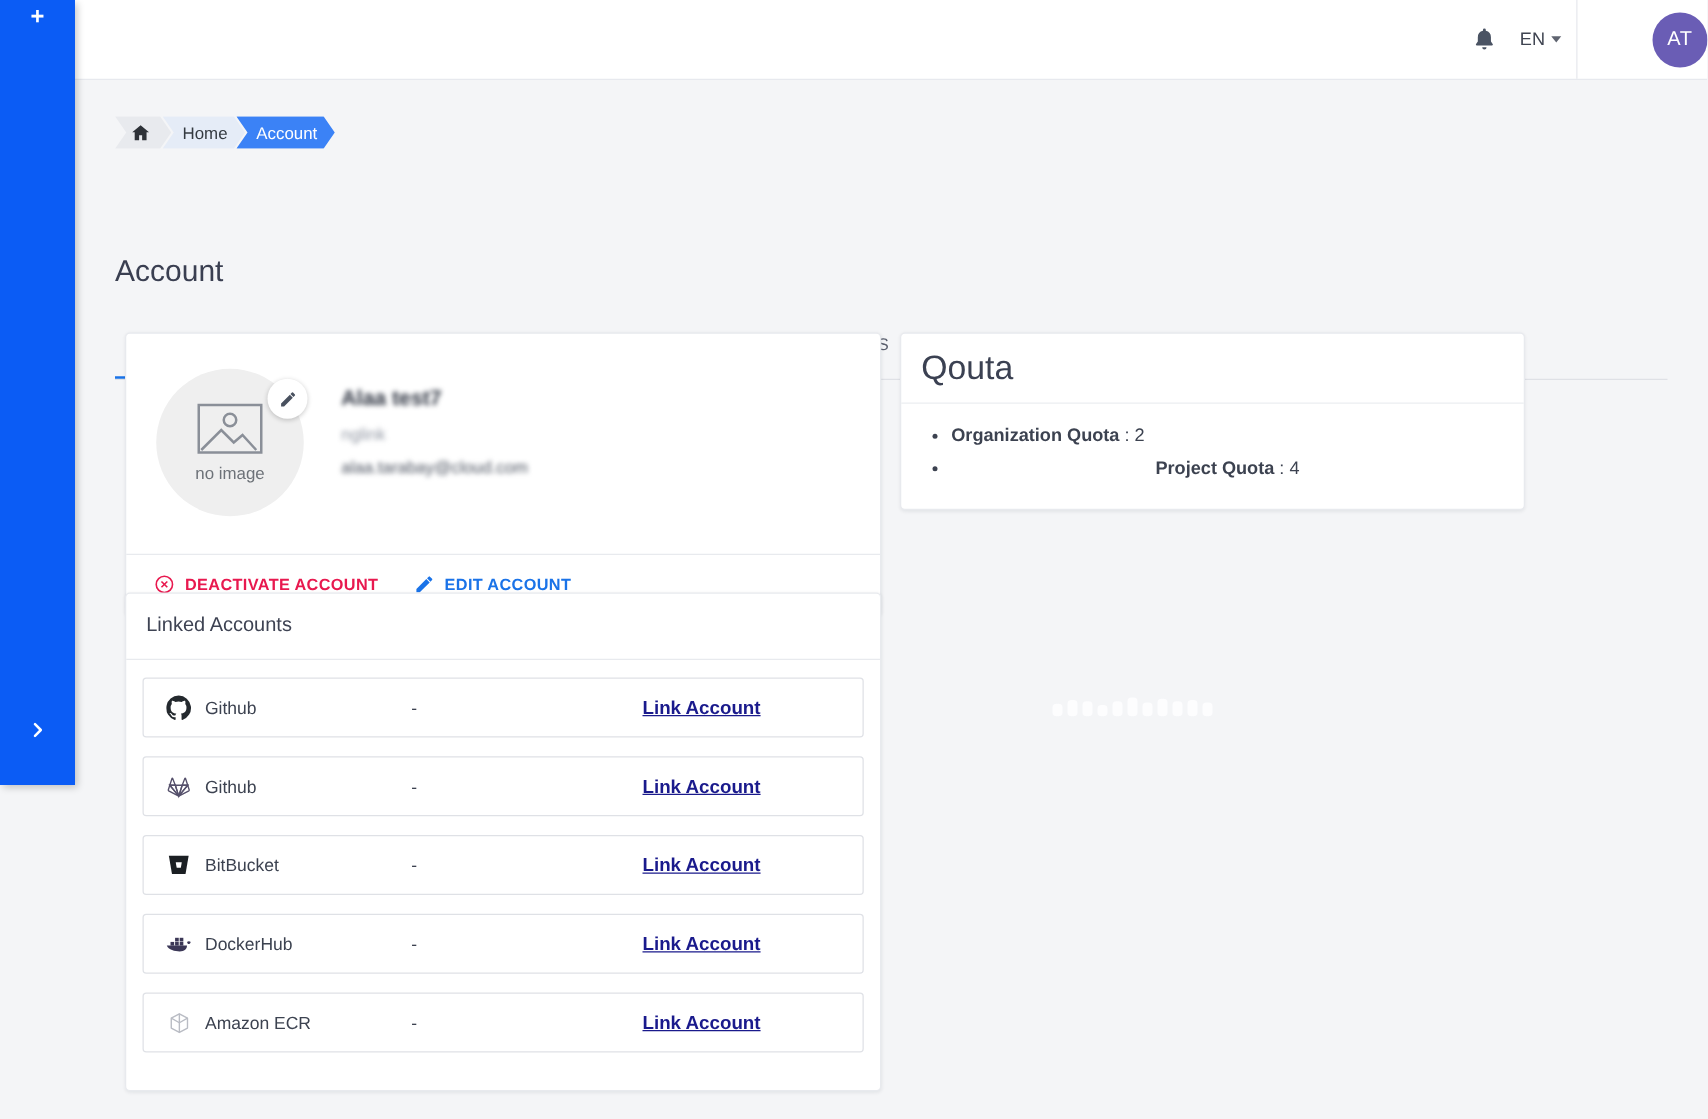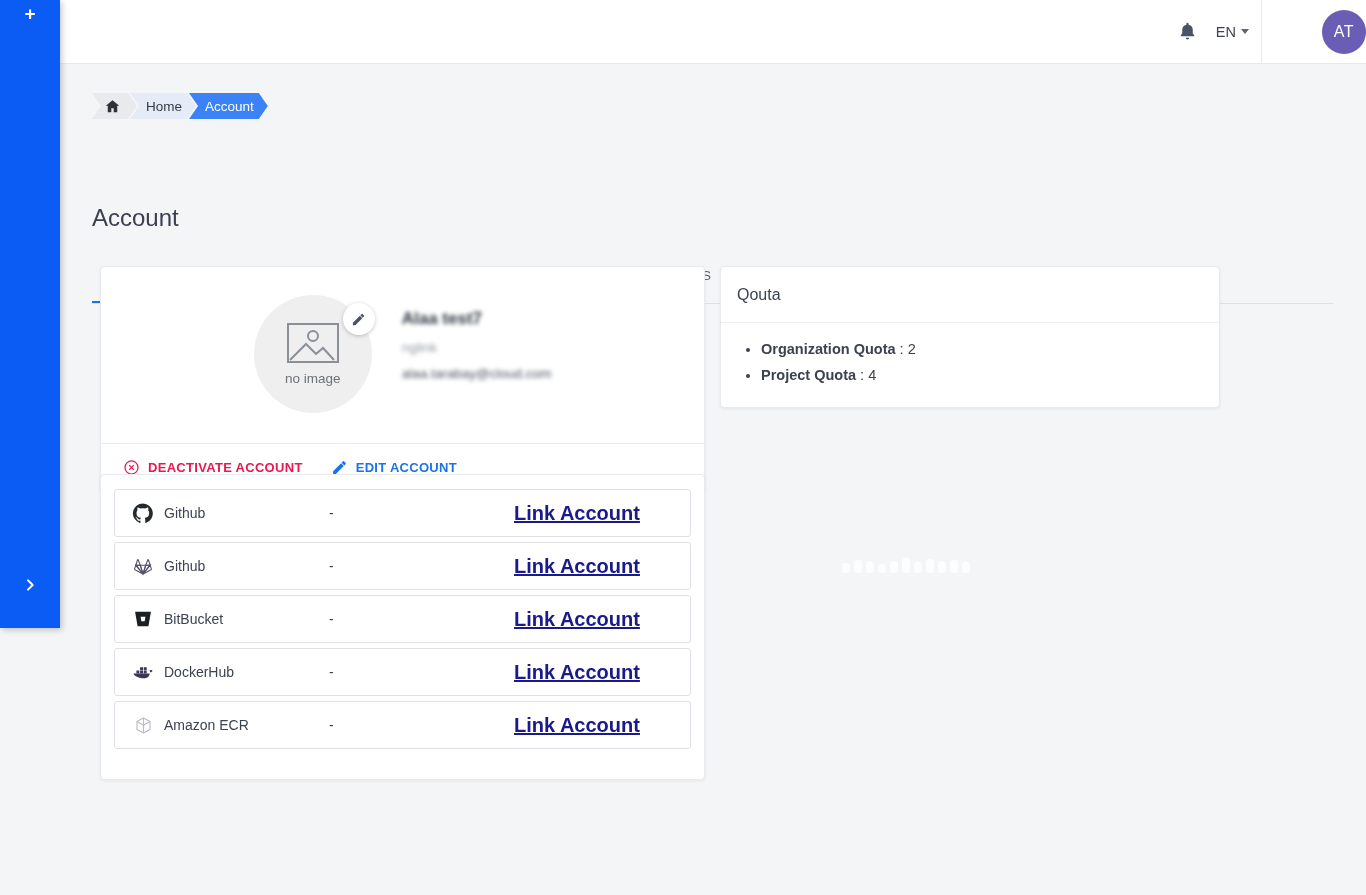--- a/index.html
+++ b/index.html
@@ -136,21 +136,21 @@
   }
 
   
   .card {
     background: #fff;
     border: 1px solid #e8eaee;
     border-radius: 4px;
     box-shadow: 0 1px 3px rgba(16,24,40,.07);
   }
   .profile-card { position: absolute; left: 40px; top: 190px; width: 605px; }
-  .profile-top { display: flex; padding: 28px 24px 30px 24px; justify-content: center; }
+  .profile-top { display: flex; padding: 28px 24px 30px 24px; }
 
   .pic-wrap { position: relative; width: 118px; height: 118px; flex: 0 0 auto; }
   .pic {
     width: 118px; height: 118px; border-radius: 50%;
     background: #efefef; color: #8a8f98;
     display: flex; flex-direction: column;
     align-items: center; justify-content: center; gap: 7px;
   }
   .pic-label { font-size: 13.5px; color: #6d7278; }
   .pic-edit {
@@ -185,40 +185,40 @@
   .linked-card { position: absolute; left: 40px; top: 398px; width: 605px; }
   .linked-head {
     height: 53px; display: flex; align-items: center;
     padding-left: 16px;
     border-bottom: 1px solid #e8eaee;
     font-size: 16px; color: #3e4353;
   }
   .linked-body { padding: 14px 13px 18px 13px; }
   .lrow {
     height: 48px; border: 1px solid #dfe1e6; border-radius: 3px;
-    margin-bottom: 5px; display: flex; align-items: center;
+    margin-bottom: 15px; display: flex; align-items: center;
     padding: 0 0 0 17px; background: #fff;
   }
   .lrow:last-child { margin-bottom: 12px; }
   .lrow-icon { width: 22px; height: 22px; display: flex; align-items: center; justify-content: center; flex: 0 0 auto; }
   .lrow-name { width: 165px; margin-left: 10px; font-size: 14px; color: #3c4250; }
   .lrow-val { width: 185px; font-size: 14px; color: #3c4250; }
   .lrow-link {
-    font-size: 20px; color: #1a1a8c; text-decoration: underline;
+    font-size: 15px; color: #1a1a8c; text-decoration: underline;
     cursor: pointer; font-weight: 600;
   }
 
   
   .quota-card { position: absolute; left: 660px; top: 190px; width: 500px; }
   .quota-head { height: 56px; display: flex; align-items: center; padding-left: 16px; border-bottom: 1px solid #eceef1; }
-  .quota-title { font-size: 16px; color: #3b4152; }
+  .quota-title { font-size: 27px; color: #3b4152; }
   .quota-body { padding: 18px 16px 8px 40px; }
   .quota-body ul { list-style: disc; }
   .quota-body li { font-size: 14.5px; color: #3c4250; margin-bottom: 10px; }
-  .quota-body li:last-child { margin-bottom: 16px; }
+  .quota-body li:last-child { margin-bottom: 16px; text-align: center; }
   .quota-body li b { font-weight: 700; }
 
   
   .skeleton { position: absolute; left: 782px; top: 482px; display: flex; gap: 4px; align-items: flex-end; }
   .skeleton i {
     display: block; width: 8px; background: #fdfdfe;
     border-radius: 3px; opacity: .95;
   }
 </style>
 </head>
@@ -311,20 +311,21 @@
       <button class="act primary">
         <svg width="17" height="17" viewBox="0 0 24 24" fill="currentColor">
           <path d="M3 17.2V21h3.8L18 9.8 14.2 6zM20.7 7.1a1 1 0 0 0 0-1.4l-2.4-2.4a1 1 0 0 0-1.4 0l-1.9 1.9L18.8 9z"></path>
         </svg>
         <span>EDIT ACCOUNT</span>
       </button>
     </div>
   </div>
 
   <div class="card linked-card">
+    <div class="linked-head">Linked Accounts</div>
     <div class="linked-body">
 
       <div class="lrow">
         <span class="lrow-icon">
           <svg width="20" height="20" viewBox="0 0 24 24" fill="#24292e">
               <path d="M12 .5a12 12 0 0 0-3.8 23.4c.6.1.8-.3.8-.6v-2c-3.3.7-4-1.6-4-1.6-.6-1.4-1.4-1.8-1.4-1.8-1-.7.1-.7.1-.7 1.2.1 1.8 1.2 1.8 1.2 1 1.8 2.7 1.3 3.4 1 .1-.8.4-1.3.8-1.6-2.7-.3-5.5-1.3-5.5-5.9 0-1.3.5-2.4 1.2-3.2-.1-.3-.5-1.5.1-3.2 0 0 1-.3 3.3 1.2a11.4 11.4 0 0 1 6 0C17.1 5.2 18.1 5.5 18.1 5.5c.6 1.7.2 2.9.1 3.2.8.8 1.2 1.9 1.2 3.2 0 4.6-2.8 5.6-5.5 5.9.4.4.8 1.1.8 2.2v3.3c0 .3.2.7.8.6A12 12 0 0 0 12 .5z"></path>
             </svg>
         </span>
         <span class="lrow-name">Github</span>
         <span class="lrow-val">-</span>

